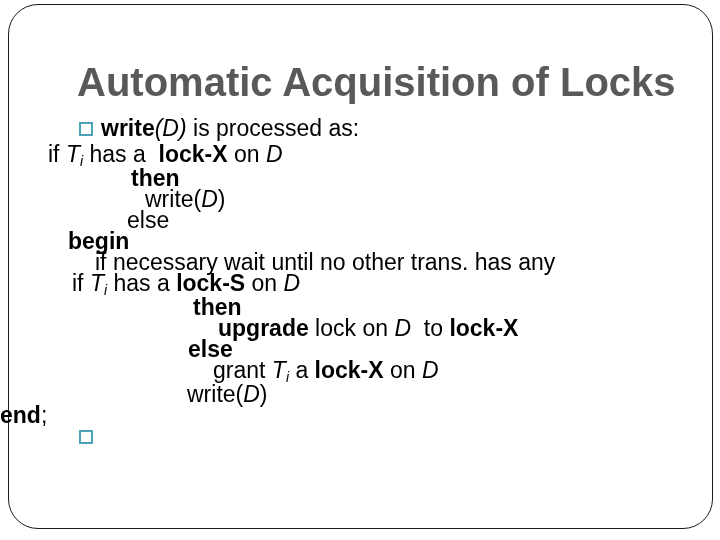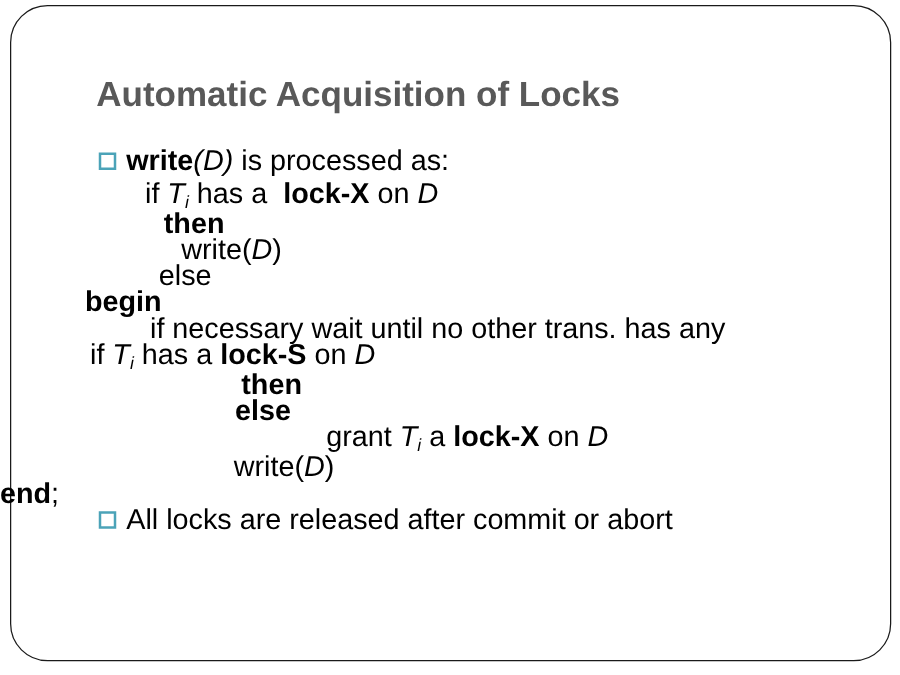--- a/index.html
+++ b/index.html
@@ -25,21 +25,21 @@
     position: absolute;
     left: 8px; top: 4px;
     width: 705px; height: 525px;
     border: 1.5px solid var(--color-border);
     border-radius: 30px;
     pointer-events: none;
   }
   .slide-title {
     position: absolute;
     left: 77px; top: 62px;
-    font-size: 28px;
+    font-size: 40px;
     line-height: 1;
     color: var(--color-title);
     white-space: nowrap;
     letter-spacing: 0px;
   }
   .slide-body {
     position: absolute;
     left: 0; top: 118px;
     width: 600px;
     font-size: 23px;
@@ -71,27 +71,28 @@
   }
 </style>
 </head>
 <body>
 
 <div class="slide">
   <div class="slide-border"></div>
   <h1 class="slide-title">Automatic Acquisition of Locks</h1>
   <div class="slide-body">
       <div class="para bullet-line" style="padding-left: 101px;"><span class="bullet-square"></span><span class="seg-b">write</span><span class="seg-i">(D)</span><span class="seg-r"> is processed as:</span></div>
-      <div class="para code-line" style="padding-left: 116px;"><span class="seg-r">if </span><span class="seg-i">T</span><span class="seg-sub">i</span><span class="seg-r"> has a  </span><span class="seg-b">lock-X</span><span class="seg-r"> on </span><span class="seg-i">D</span></div>
+      <div class="para code-line" style="padding-left: 48px;"><span class="seg-r">if </span><span class="seg-i">T</span><span class="seg-sub">i</span><span class="seg-r"> has a  </span><span class="seg-b">lock-X</span><span class="seg-r"> on </span><span class="seg-i">D</span></div>
       <div class="para code-line" style="padding-left: 131px;"><span class="seg-b">then</span></div>
       <div class="para code-line" style="padding-left: 145px;"><span class="seg-r">write(</span><span class="seg-i">D</span><span class="seg-r">)</span></div>
       <div class="para code-line" style="padding-left: 127px;"><span class="seg-r">else</span></div>
       <div class="para code-line" style="padding-left: 68px;"><span class="seg-b">begin</span></div>
-      <div class="para code-line" style="padding-left: 120px;"><span class="seg-r">if necessary wait until no other trans. has any</span></div>
+      <div class="para code-line" style="padding-left: 95px;"><span class="seg-r">if necessary wait until no other trans. has any</span></div>
       <div class="para code-line" style="padding-left: 72px;"><span class="seg-r">if </span><span class="seg-i">T</span><span class="seg-sub">i</span><span class="seg-r"> has a </span><span class="seg-b">lock-S</span><span class="seg-r"> on </span><span class="seg-i">D</span></div>
       <div class="para code-line" style="padding-left: 193px;"><span class="seg-b">then</span></div>
+      <div class="para code-line" style="padding-left: 218px;"><span class="seg-b">upgrade</span><span class="seg-r"> lock on </span><span class="seg-i">D</span><span class="seg-r">  to </span><span class="seg-b">lock-X</span></div>
       <div class="para code-line" style="padding-left: 188px;"><span class="seg-b">else</span></div>
-      <div class="para code-line" style="padding-left: 213px; margin-left: 48px;"><span class="seg-r">grant </span><span class="seg-i">T</span><span class="seg-sub">i</span><span class="seg-r"> a </span><span class="seg-b">lock-X</span><span class="seg-r"> on </span><span class="seg-i">D</span></div>
+      <div class="para code-line" style="padding-left: 213px;"><span class="seg-r">grant </span><span class="seg-i">T</span><span class="seg-sub">i</span><span class="seg-r"> a </span><span class="seg-b">lock-X</span><span class="seg-r"> on </span><span class="seg-i">D</span></div>
       <div class="para code-line" style="padding-left: 187px;"><span class="seg-r">write(</span><span class="seg-i">D</span><span class="seg-r">)</span></div>
       <div class="para code-line" style=""><span class="seg-b">end</span><span class="seg-r">;</span></div>
-      <div class="para bullet-line" style="padding-left: 101px;"><span class="bullet-square"></span><span class="seg-r">All locks are released after commit or abort</span></div>
+      <div class="para bullet-line" style="padding-left: 101px;"><span class="bullet-square"></span></div>
     </div>
 </div>
 
 </body></html>

